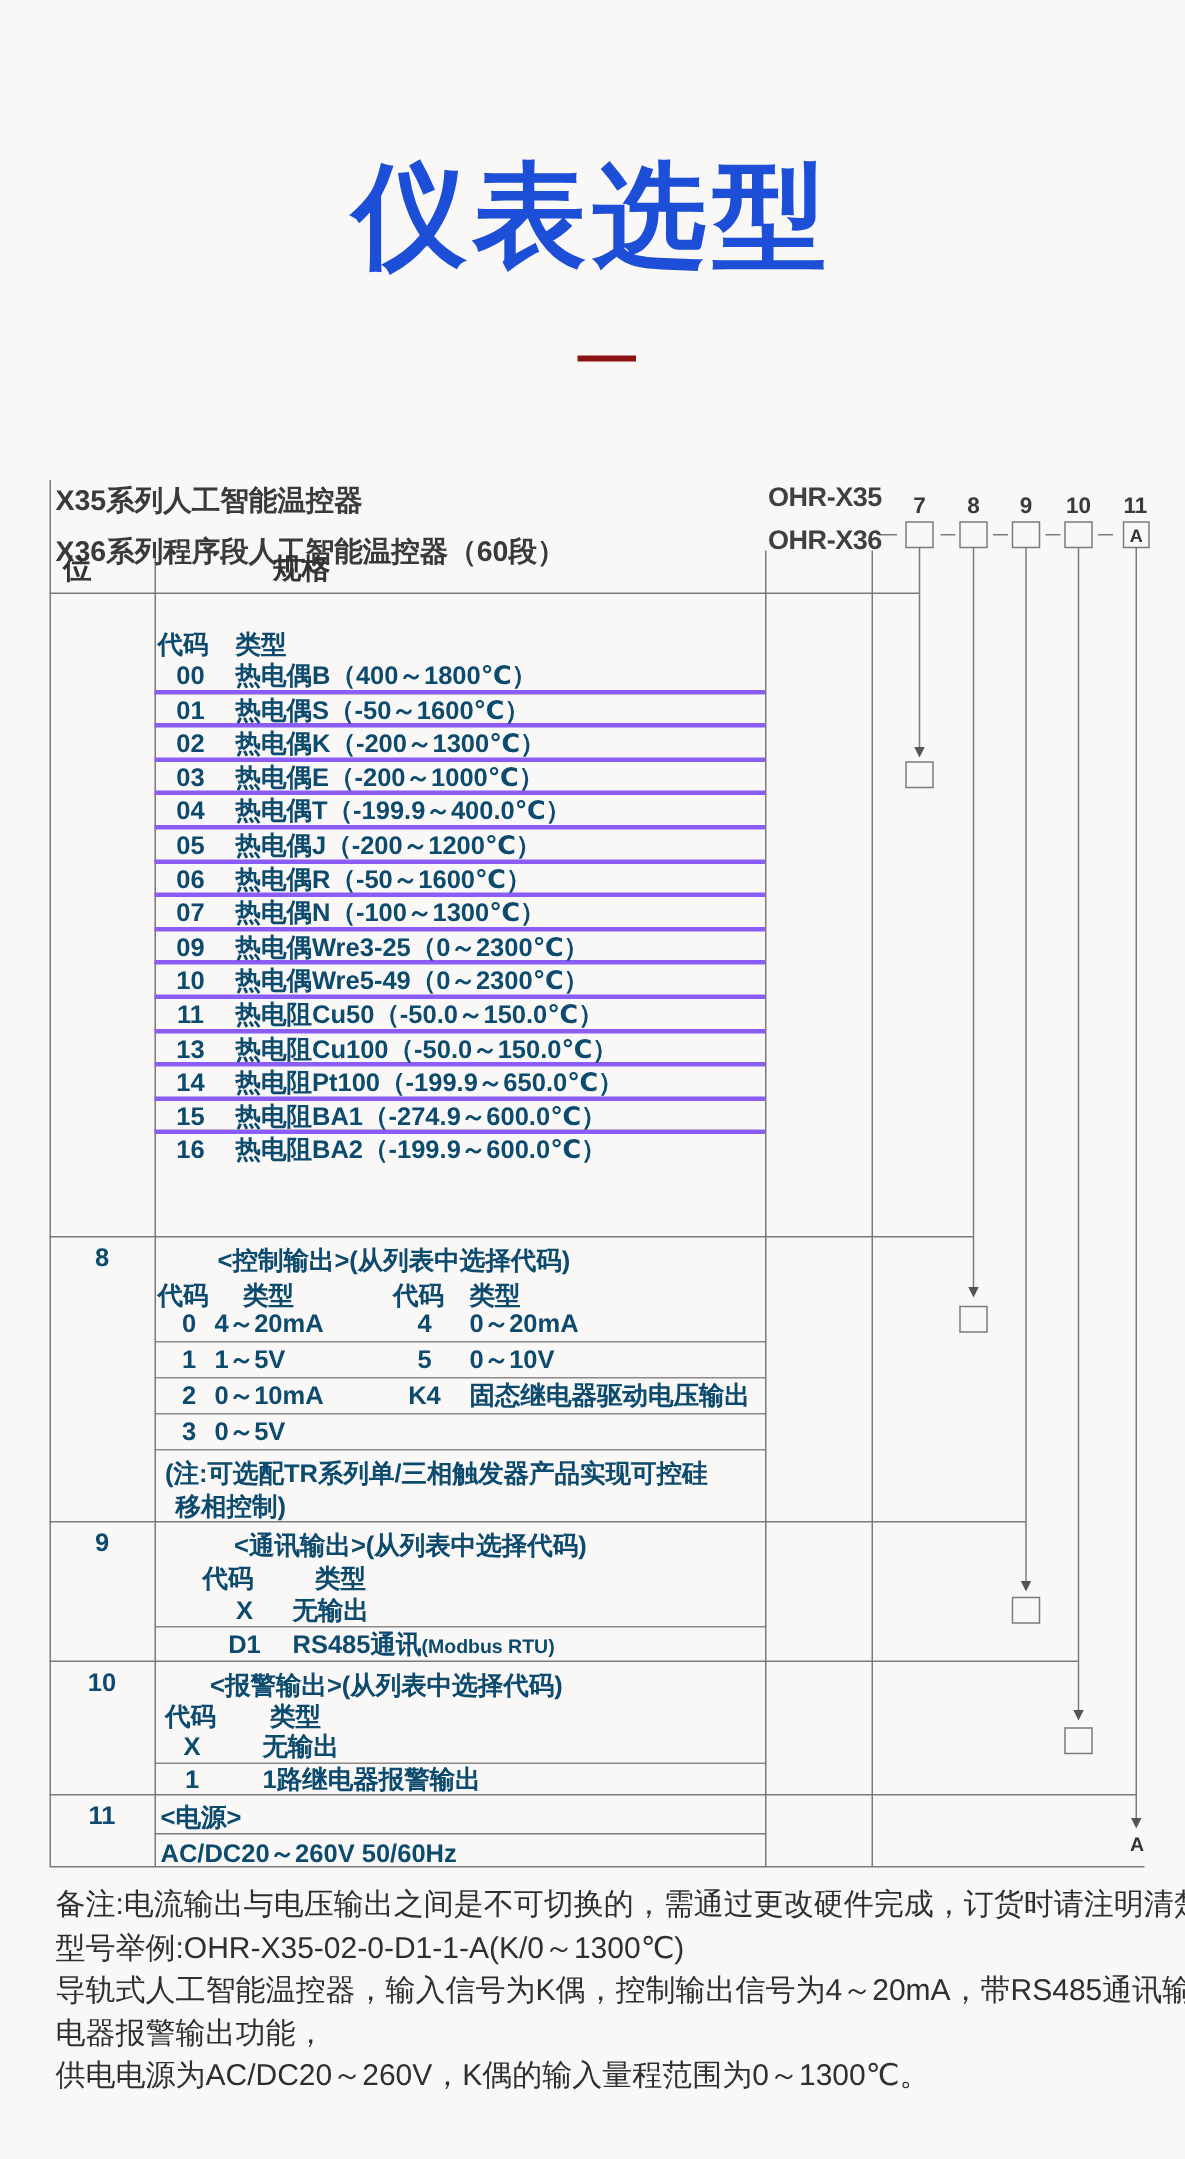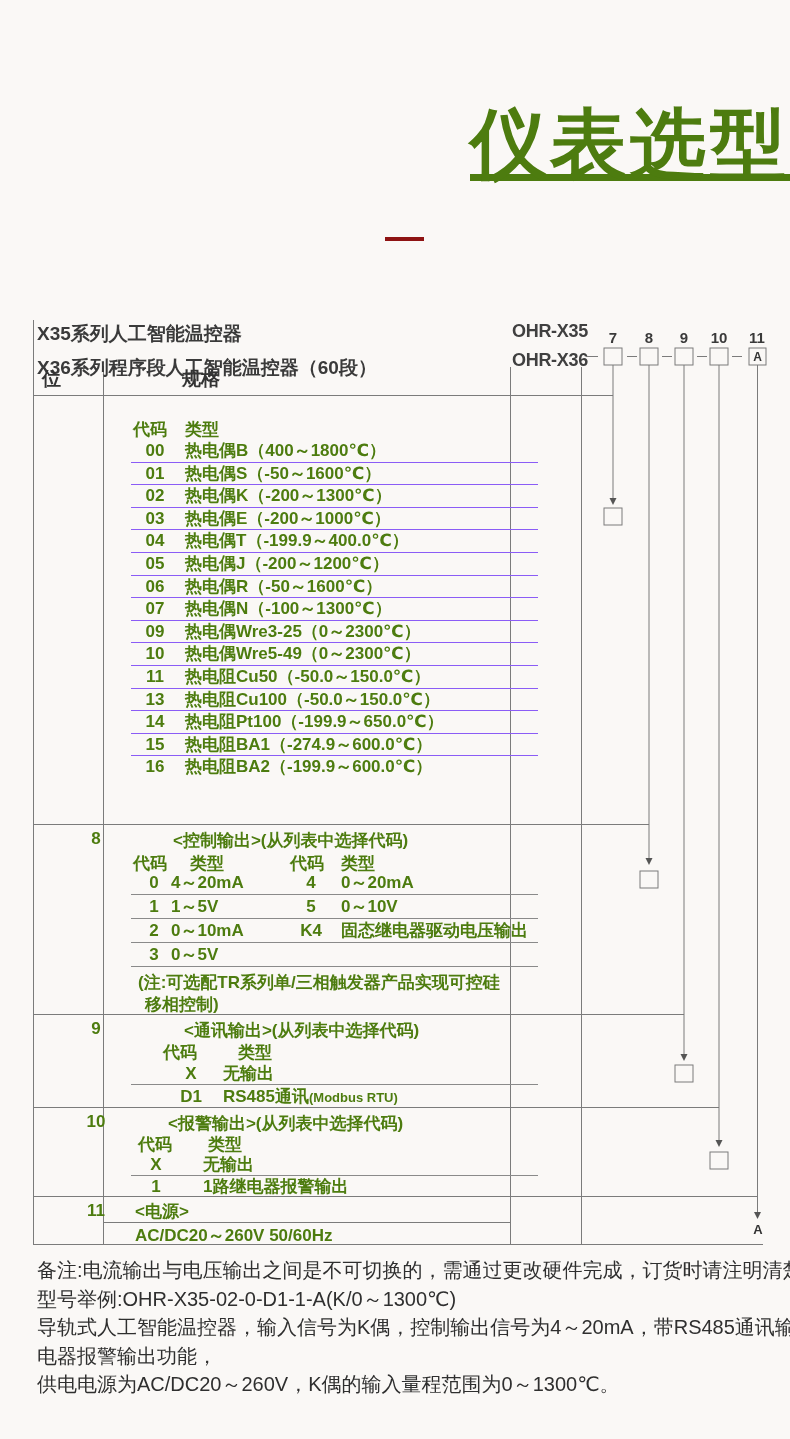--- a/index.html
+++ b/index.html
@@ -5,38 +5,38 @@
   html,body{margin:0;padding:0;}
   body{
     width:790px;height:1439px;position:relative;overflow:hidden;
     background:#faf8f6;
     font-family:"Liberation Sans","DejaVu Sans",sans-serif;
     color:#333;
   }
   .abs{position:absolute;white-space:nowrap;text-align:right;}
   
   .page-title{
-    left:0;right:0;top:94px;
-    font-size:76px;font-weight:900;letter-spacing:4px;color:#4d7c0f;text-decoration:underline;
+    left:0;right:0;top:94px;text-align:center;
+    font-size:76px;font-weight:900;letter-spacing:4px;color:#1d4ed8;
   }
   .title-dash{left:385px;top:237px;width:39px;height:4px;background:#8e1313;}
   
   .series-name{left:37px;font-size:19px;font-weight:bold;color:#3a3a3a;}
   .model-code{left:512px;font-size:18px;font-weight:bold;color:#404040;letter-spacing:-0.3px;}
   .bit-col-h{left:42px;top:366px;font-size:19px;font-weight:bold;}
   .spec-col-h{left:182px;top:366px;font-size:19px;font-weight:bold;}
   .pos-label{width:36px;text-align:center;top:329px;font-size:15px;font-weight:bold;color:#3a3a3a;}
   .boxA-label{left:749px;top:350px;width:17px;text-align:center;font-size:12px;font-weight:bold;}
   .bottomA{left:740px;top:1222px;width:36px;text-align:center;font-size:13px;font-weight:bold;}
   
-  .t{font-size:17px;font-weight:bold;color:#4d7c0f;margin-left:28px;}
+  .t{font-size:17px;font-weight:bold;color:#0c4a6e;}
   .bit-num{left:33px;width:70px;text-align:center;}
   
   .spec-rows{position:absolute;left:103px;top:440px;width:407px;}
-  .spec-row{height:22.6px;line-height:22.6px;border-bottom:1px solid #8b5cf6;box-sizing:border-box;display:flex;}
+  .spec-row{height:22.6px;line-height:22.6px;border-bottom:3px solid #8b5cf6;box-sizing:border-box;display:flex;}
   .spec-row:last-child{border-bottom:none;}
   .spec-row .code{display:inline-block;width:48px;text-align:center;}
   .spec-row .type{margin-left:6px;}
   
   .s8-rows{position:absolute;left:103px;top:871px;width:407px;}
   .s8-row{height:24px;line-height:24px;border-bottom:1px solid #8a8a8a;box-sizing:border-box;position:relative;}
   .s8-row .c1{position:absolute;left:8px;width:30px;text-align:center;}
   .s8-row .t1{position:absolute;left:40px;}
   .s8-row .c2{position:absolute;left:160px;width:40px;text-align:center;}
   .s8-row .t2{position:absolute;left:210px;}

